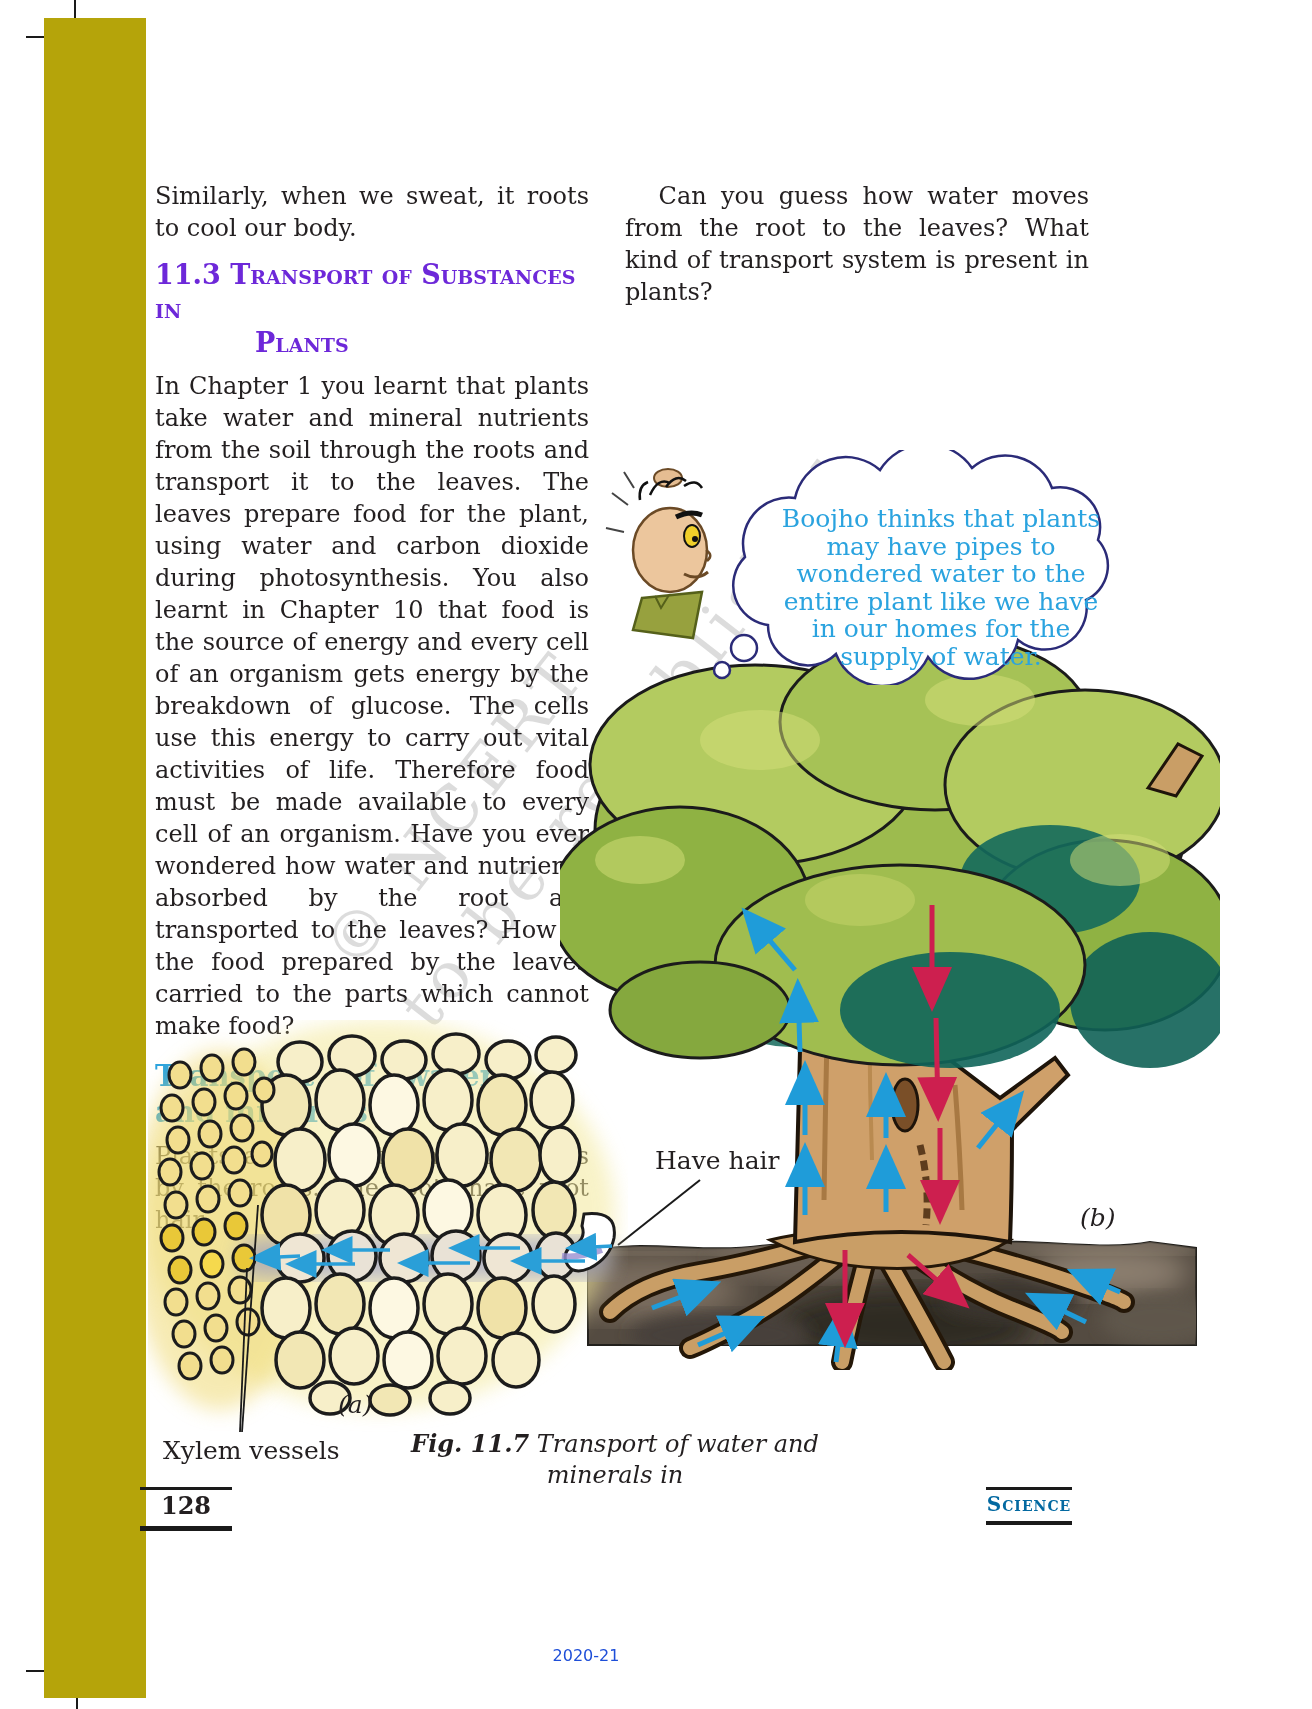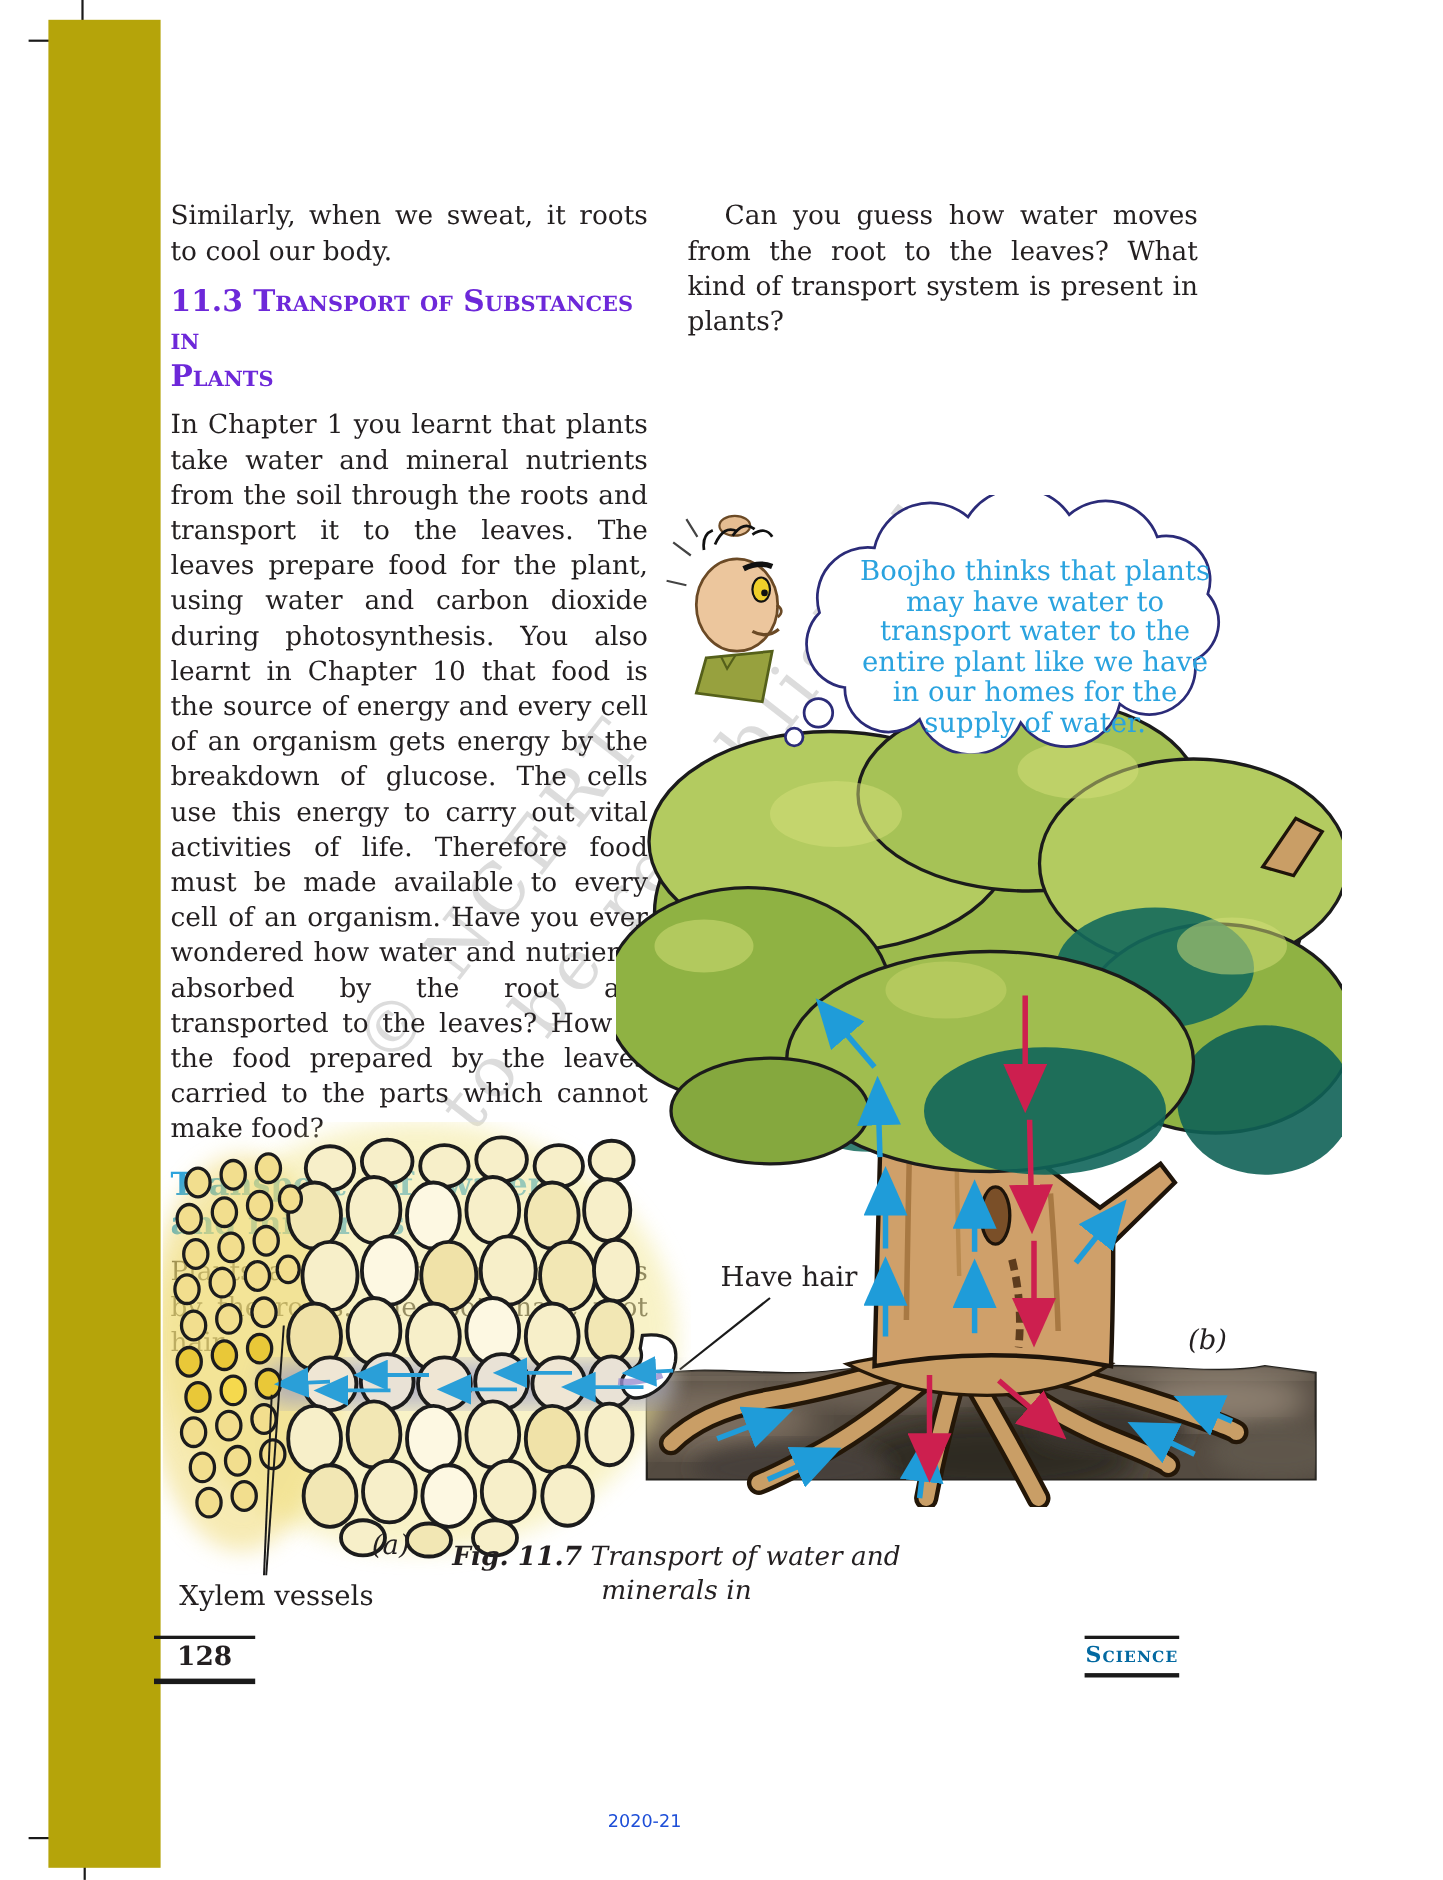--- a/index.html
+++ b/index.html
@@ -10,35 +10,35 @@
   .olive-bar{left:44px;top:18px;width:102px;height:1680px;background:#b5a40a;}
   .cropmark{background:#1a1a1a;}
   
   .col{font-size:24px;line-height:32px;text-align:justify;}
   .col p{margin:0 0 6px 0;}
   #left-col{left:155px;top:180px;width:434px;}
   #right-col{left:625px;top:180px;width:464px;}
   .section-heading{color:#6d28d9;font-weight:bold;font-size:27px;line-height:34px;
                    font-variant:small-caps;text-align:left;margin:14px 0 10px 0;}
   .section-heading .num{font-variant:normal;}
-  .section-heading .l2{display:block;}
+  .section-heading .l2{display:block;margin-left:100px;}
   .subheading{color:#2aa3df;font-weight:bold;font-size:29px;line-height:36px;
               width:340px;text-align:justify;margin:16px 0 10px 0;}
   .indent{text-indent:1.4em;}
   
   .watermark{left:300px;top:930px;transform:rotate(-52deg);transform-origin:0 0;
              color:rgba(150,150,150,0.33);font-size:64px;letter-spacing:8px;
              line-height:1.5;white-space:nowrap;z-index:0;}
   
   .bubble-text{left:778px;top:505px;width:326px;text-align:center;color:#2aa3df;
                font-size:25px;line-height:27.5px;z-index:3;}
   
   .fig-label{font-style:italic;font-size:25px;}
   .plain-label{font-size:25px;}
-  .caption{left:380px;top:1399px;width:470px;text-align:center;font-size:24px;line-height:31px;}
+  .caption{left:380px;top:1428px;width:470px;text-align:center;font-size:24px;line-height:31px;}
   .caption .fig-no{font-weight:bold;font-style:italic;}
   .caption .cap-text{font-style:italic;}
   
   .rule{background:#1a1a1a;}
   .page-num{left:140px;top:1491px;width:92px;text-align:center;font-size:24px;font-weight:bold;}
   .subject{left:984px;top:1492px;width:90px;text-align:center;font-size:20px;font-weight:bold;
            font-variant:small-caps;color:#0369a1;letter-spacing:1px;}
   .year{left:0;top:1646px;width:1172px;text-align:center;font-size:16px;
         font-family:"DejaVu Sans","Liberation Sans",sans-serif;color:#1d4ed8;}
   .content{z-index:2;}
@@ -219,21 +219,21 @@
       <path d="M676,517 q14,-7 26,-2" stroke="#111" stroke-width="5" fill="none"></path>
       <ellipse cx="692" cy="536" rx="8" ry="11" fill="#f0cf2a" stroke="#111" stroke-width="2"></ellipse>
       <circle cx="695" cy="539" r="3" fill="#111"></circle>
       <path d="M706,550 q8,5 1,11" stroke="#6b4a26" stroke-width="2.5" fill="none"></path>
       <path d="M684,574 q13,7 24,-2" stroke="#6b4a26" stroke-width="3" fill="none"></path>
       <path d="M642,598 L702,592 L693,638 L633,630 Z" fill="#97a13e" stroke="#55601a" stroke-width="2.5"></path>
       <path d="M655,596 l6,12 l8,-13" fill="none" stroke="#55601a" stroke-width="2"></path>
     </g>
   </svg>
 
-  <div class="abs bubble-text">Boojho thinks that plants may have water to transport water to the entire plant like we have in our homes for the supply of water.</div>
+  <div class="abs bubble-text">Boojho thinks that plants may have pipes to wondered water to the entire plant like we have in our homes for the supply of water.</div>
 
   <svg class="abs content" style="left:148px;top:1020px;" width="480" height="430" viewBox="148 1020 480 430">
     <defs>
       <marker id="mC" markerWidth="9" markerHeight="8" refX="7" refY="4" orient="auto">
         <path d="M0,0 L9,4 L0,8 Z" fill="#2a9fd8"></path>
       </marker>
       <filter id="blur10">
           <feGaussianBlur stdDeviation="10"></feGaussianBlur>
         </filter>
     </defs>

